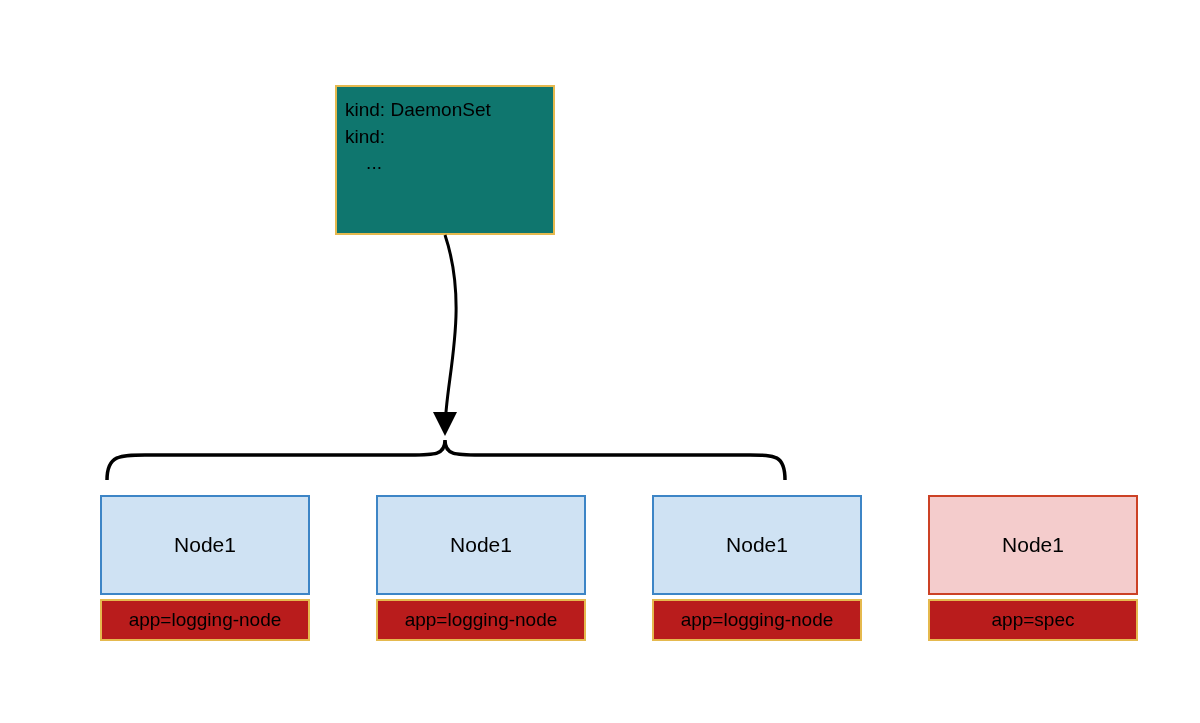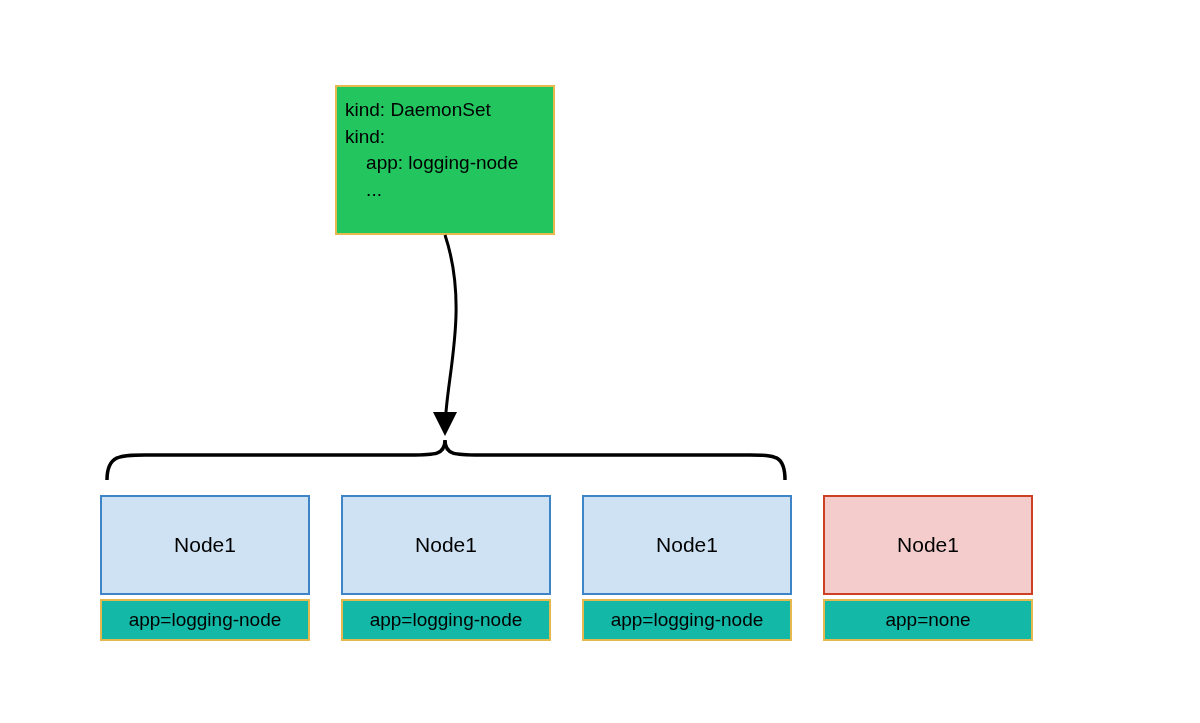--- a/index.html
+++ b/index.html
@@ -13,21 +13,21 @@
       width: 1200px;
       height: 723px;
       position: relative;
     }
     .spec-box {
       position: absolute;
       left: 335px;
       top: 85px;
       width: 220px;
       height: 150px;
-      background: #22c55e;
+      background: #0f766e;
       border: 2px solid #e5b94e;
       padding: 10px 8px;
       font-size: 19px;
       line-height: 1.4;
     }
     .spec-box .line {
       white-space: pre;
     }
     .svg-connector {
       position: absolute;
@@ -35,21 +35,21 @@
       top: 0;
       width: 1200px;
       height: 723px;
       pointer-events: none;
     }
     .nodes-row {
       position: absolute;
       left: 100px;
       top: 495px;
       display: flex;
-      gap: 31px;
+      gap: 66px;
     }
     .node-group {
       width: 210px;
     }
     .node-box {
       width: 100%;
       height: 100px;
       display: flex;
       align-items: center;
       justify-content: center;
@@ -61,35 +61,34 @@
       border: 2px solid #3d85c6;
     }
     .node-red {
       background: #f4cccc;
       border: 2px solid #cc4125;
     }
     .label-box {
       width: 100%;
       height: 42px;
       margin-top: 4px;
-      background: #14b8a6;
+      background: #b91c1c;
       border: 2px solid #e5b94e;
       display: flex;
       align-items: center;
       justify-content: center;
       font-size: 19px;
     }
   </style>
 </head>
 <body>
 
 <div class="spec-box">
   <div class="line">kind: DaemonSet</div>
   <div class="line">kind:</div>
-  <div class="line">    app: logging-node</div>
   <div class="line">    ...</div>
 </div>
 
 <svg class="svg-connector" viewBox="0 0 1200 723">
   <defs>
     <marker id="arrowhead" markerWidth="8" markerHeight="8" refX="6" refY="4" orient="auto">
       <path d="M0,0 L8,4 L0,8 Z" fill="#000"></path>
     </marker>
   </defs>
 
@@ -121,16 +120,16 @@
     </div>
     <div class="label-box">
       <span>app=logging-node</span>
     </div>
   </div>
   <div class="node-group">
     <div class="node-box node-red">
       <span>Node1</span>
     </div>
     <div class="label-box">
-      <span>app=none</span>
+      <span>app=spec</span>
     </div>
   </div>
 </div>
 
 </body></html>

